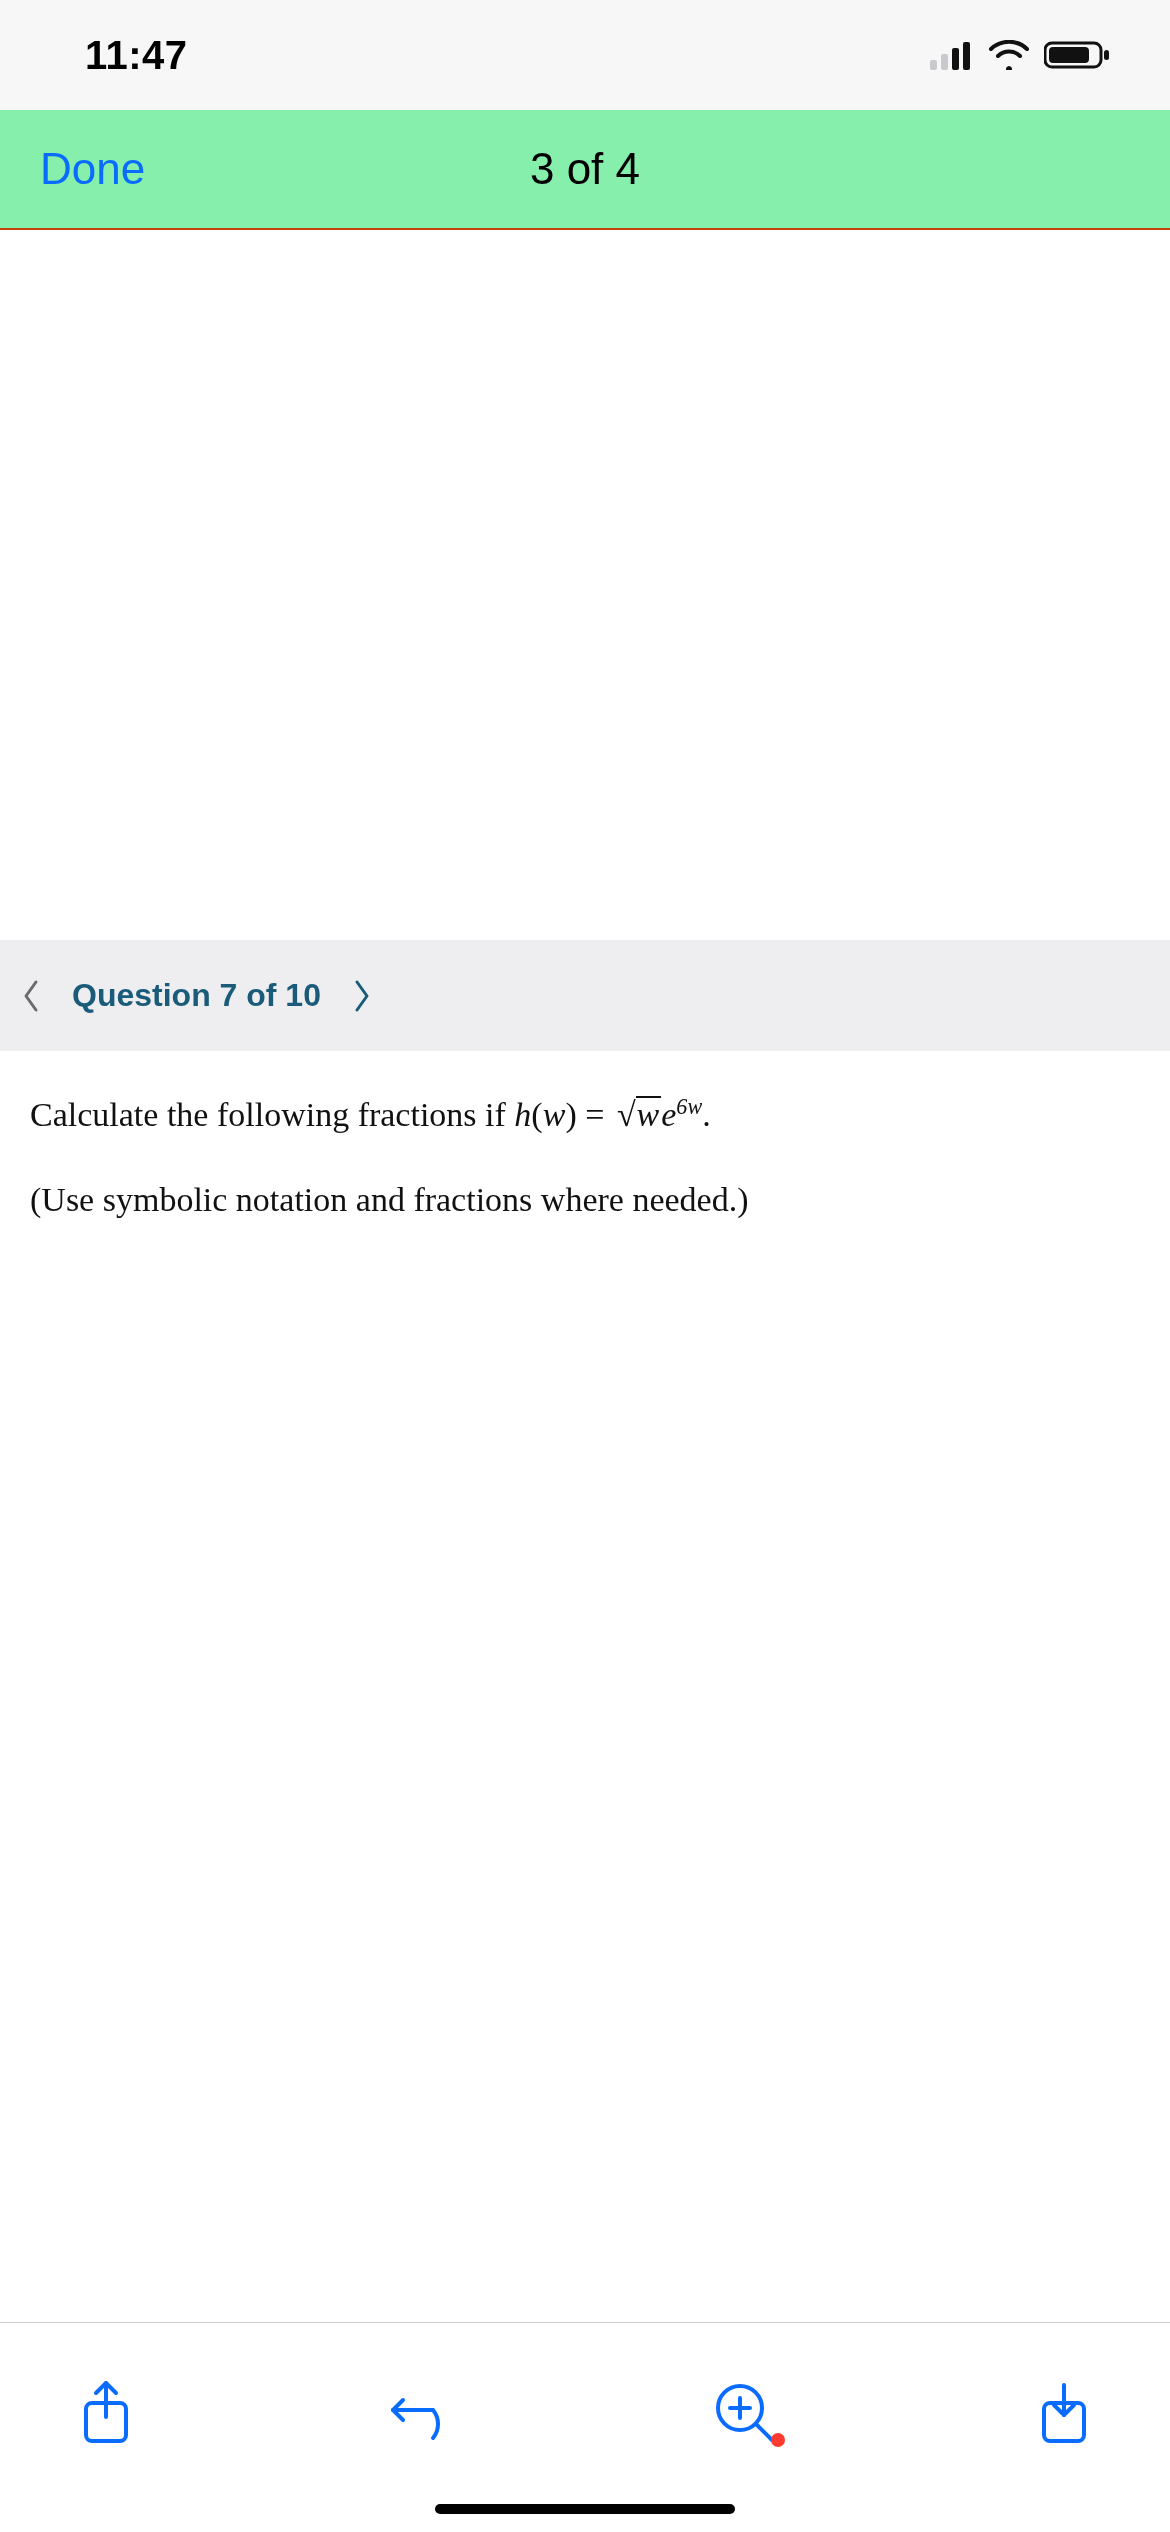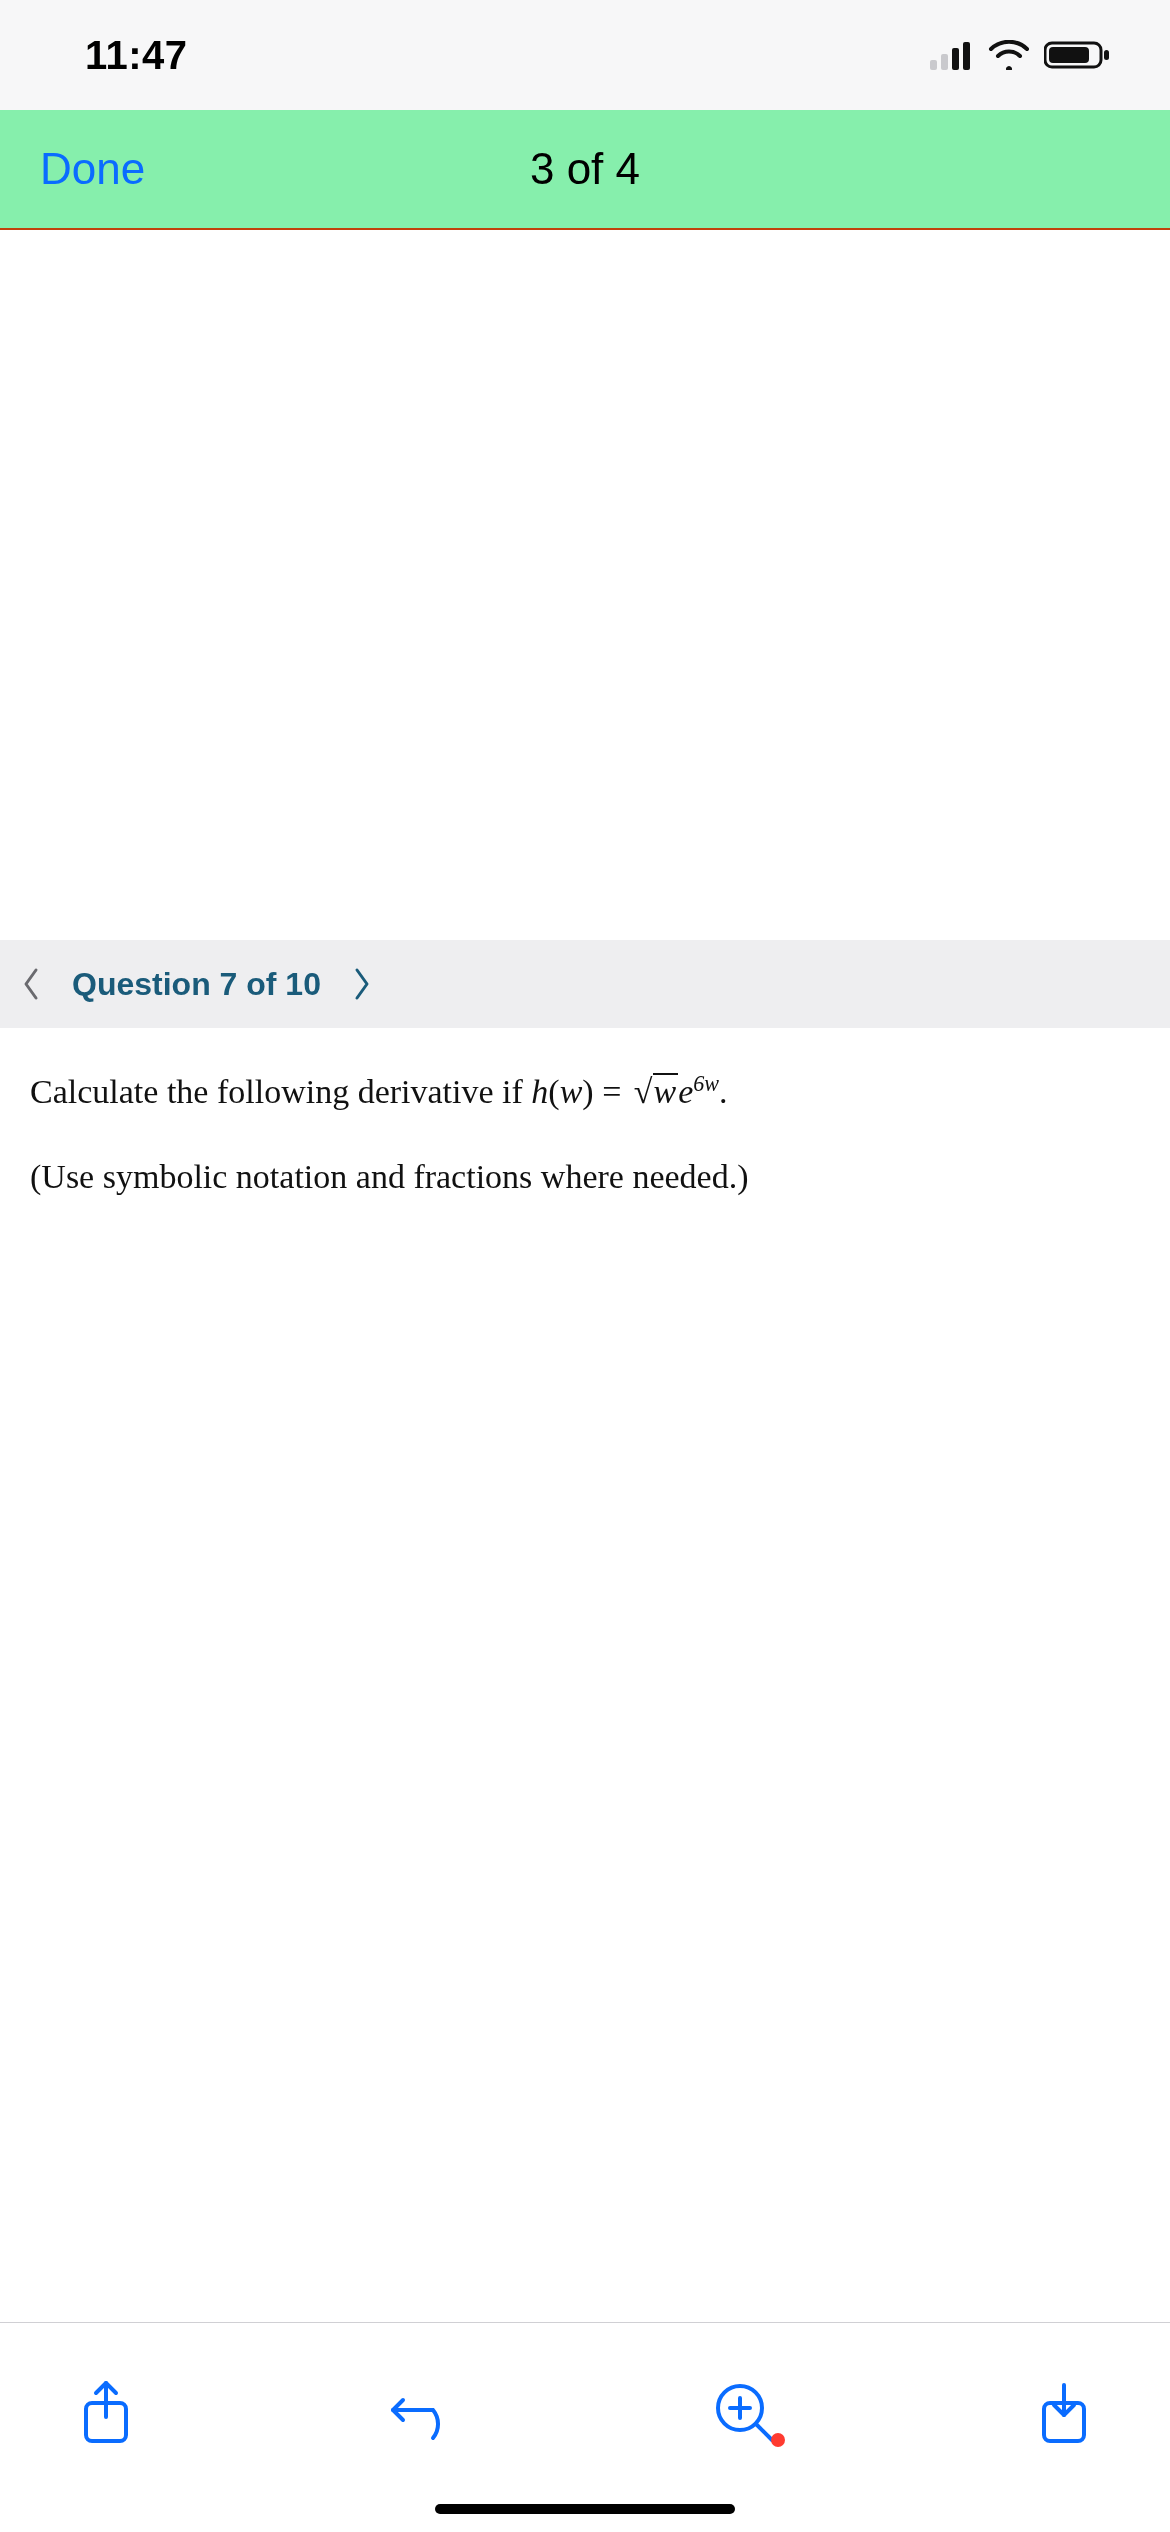--- a/index.html
+++ b/index.html
@@ -5,21 +5,21 @@
   * { box-sizing: border-box; margin: 0; padding: 0; }
   html, body { width: 1170px; height: 2532px; font-family: -apple-system, "Helvetica Neue", Arial, sans-serif; background: #fff; overflow: hidden; }
   .status-bar { height: 110px; display: flex; align-items: center; justify-content: space-between; padding: 0 60px; background: #f7f7f8; }
   .status-time { font-size: 40px; font-weight: 600; letter-spacing: 0.5px; margin-left: 25px; }
   .status-icons { display: flex; align-items: center; gap: 14px; }
   .nav-bar { height: 120px; display: flex; align-items: center; background: #86efac; border-bottom: 2px solid #c2410c; padding: 0 40px; position: relative; }
   .done-btn { color: #0a6cff; font-size: 44px; font-weight: 400; }
   .nav-title { position: absolute; left: 50%; transform: translateX(-50%); font-size: 44px; font-weight: 400; color: #000; }
   .content { height: calc(2532px - 110px - 120px - 180px - 30px); overflow: hidden; }
   .spacer-top { height: 710px; }
-  .question-bar { background: #eeeef0; height: 88px; display: flex; align-items: center; padding: 0 20px; gap: 30px; }
+  .question-bar { background: #eeeef0; height: 111px; display: flex; align-items: center; padding: 0 20px; gap: 30px; }
   .chev { color: #1a5b7a; font-size: 36px; display: inline-flex; align-items: center; }
   .question-label { color: #1a5b7a; font-size: 32px; font-weight: 600; }
   .problem { padding: 38px 30px 0 30px; font-family: Georgia, "Times New Roman", serif; font-size: 34px; line-height: 1.5; color: #111; }
   .problem p { margin-bottom: 34px; }
   .math-i { font-style: italic; }
   .sqrt-wrap { display: inline-block; position: relative; padding-left: 4px; }
   .sqrt-sym { font-family: Georgia, serif; }
   .sqrt-over { border-top: 2px solid #111; padding: 0 2px 0 1px; display: inline-block; line-height: 1; }
   sup { font-size: 0.65em; }
   .answer-row { display: flex; align-items: center; gap: 30px; margin-top: 120px; padding: 0 0 0 70px; }
@@ -81,21 +81,21 @@
     <span class="question-label">Question 7 of 10</span>
     <span class="chev">
       <svg width="22" height="36" viewBox="0 0 22 36">
           <path d="M6 4 L16 18 L6 32" stroke="#1a5b7a" stroke-width="3" fill="none" stroke-linecap="round" stroke-linejoin="round"></path>
         </svg>
     </span>
   </div>
 
   <div class="problem">
     <p>
-      <span>Calculate the following derivative if </span><span class="math-i">h</span><span>(</span><span class="math-i">w</span><span>) = </span><span class="sqrt-wrap"><span class="sqrt-sym">√</span><span class="sqrt-over"><span class="math-i">w</span></span></span><span class="math-i">e</span><sup><span class="math-i">6w</span></sup><span>.</span>
+      <span>Calculate the following fractions if </span><span class="math-i">h</span><span>(</span><span class="math-i">w</span><span>) = </span><span class="sqrt-wrap"><span class="sqrt-sym">√</span><span class="sqrt-over"><span class="math-i">w</span></span></span><span class="math-i">e</span><sup><span class="math-i">6w</span></sup><span>.</span>
     </p>
     <p>(Use symbolic notation and fractions where needed.)</p>
 
   </div>
 </div>
 
 <div class="bottom-bar">
   <div class="bb-icon">
     <svg width="56" height="68" viewBox="0 0 56 68">
       <path d="M28 4 L28 38" stroke="#0a6cff" stroke-width="4" stroke-linecap="round"></path>

